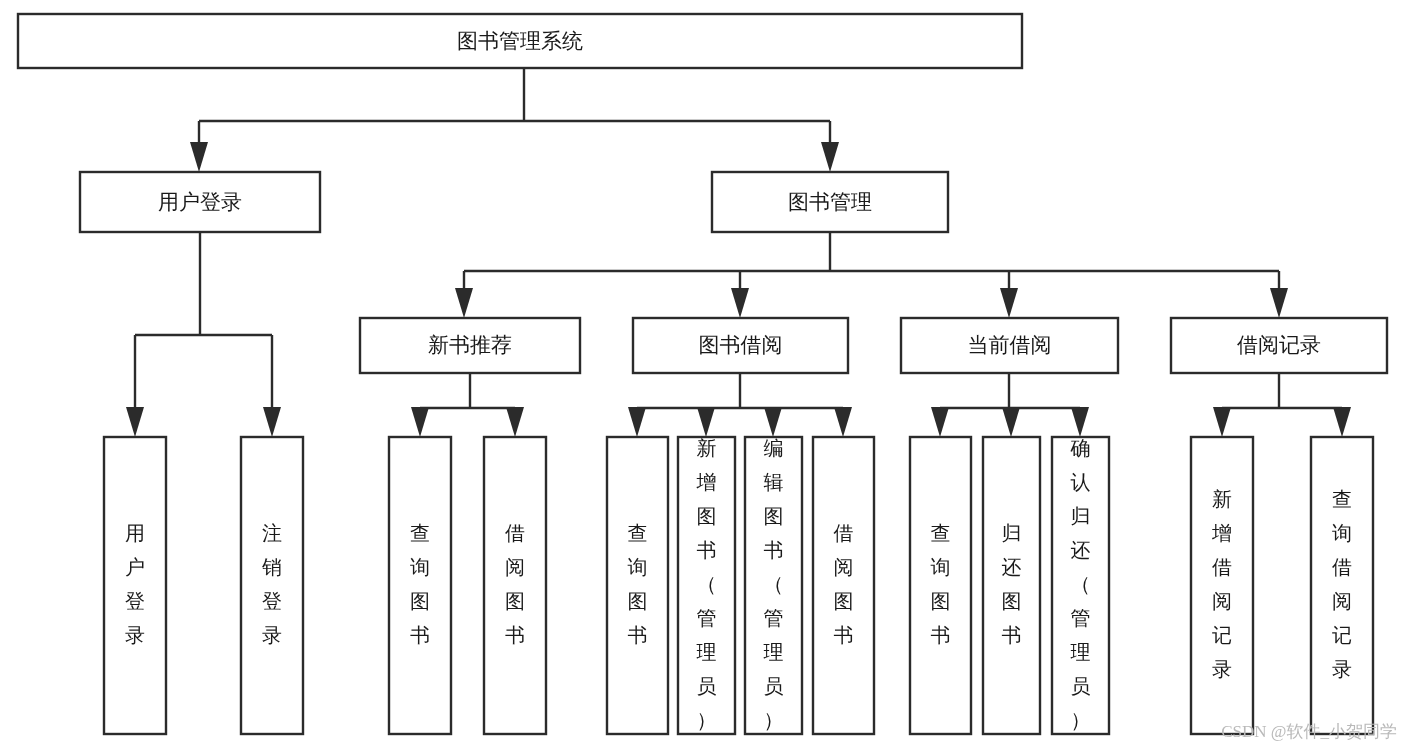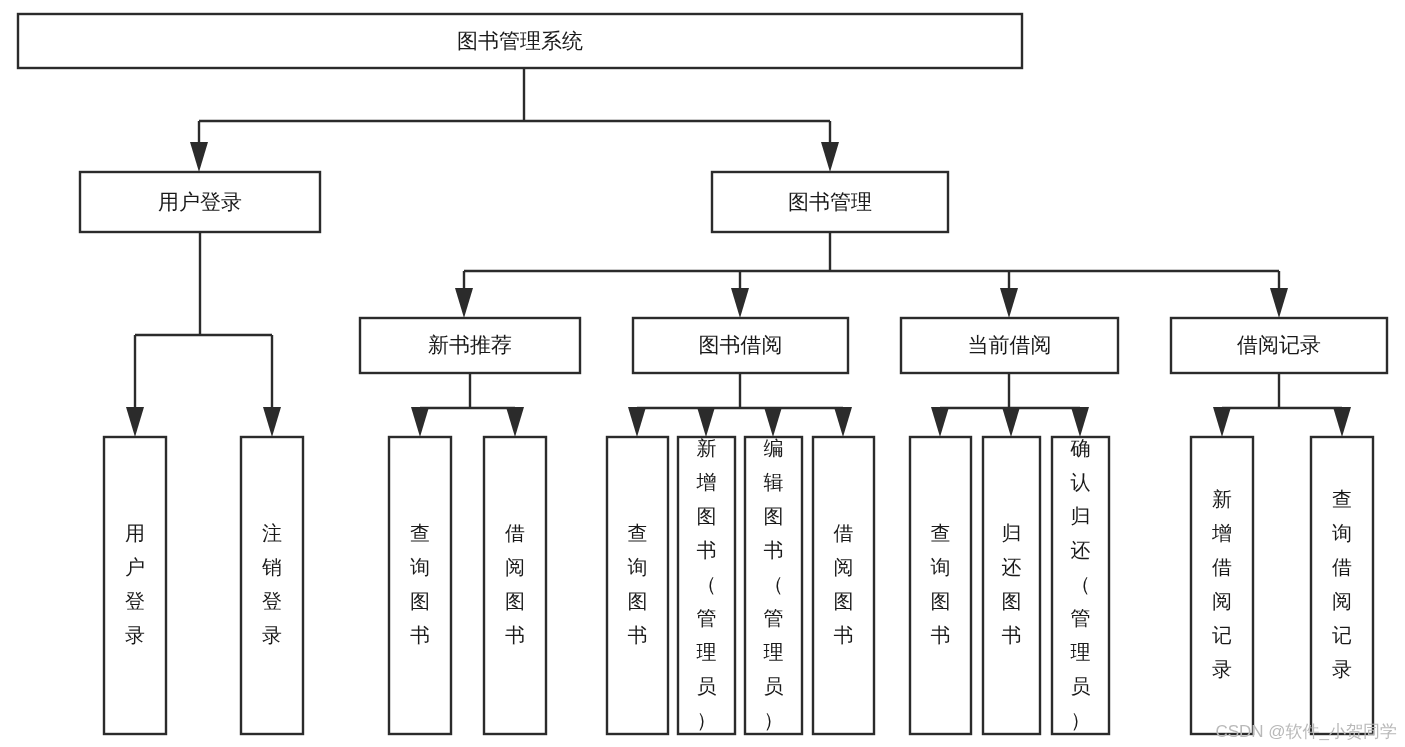--- a/index.html
+++ b/index.html
@@ -50,21 +50,21 @@
     fill: none;
   }
   .arrow-head {
     fill: #2b2b2b;
     stroke: none;
   }
   .watermark {
     position: absolute;
     right: 8px;
     bottom: 4px;
-    font-family: Liberation Sans, sans-serif;
+    font-family: Liberation Serif, serif;
     font-size: 17px;
     color: #b9b9b9;
     white-space: nowrap;
     user-select: none;
   }
 </style>
 </head>
 <body>
 
 <div id="diagram-root">

